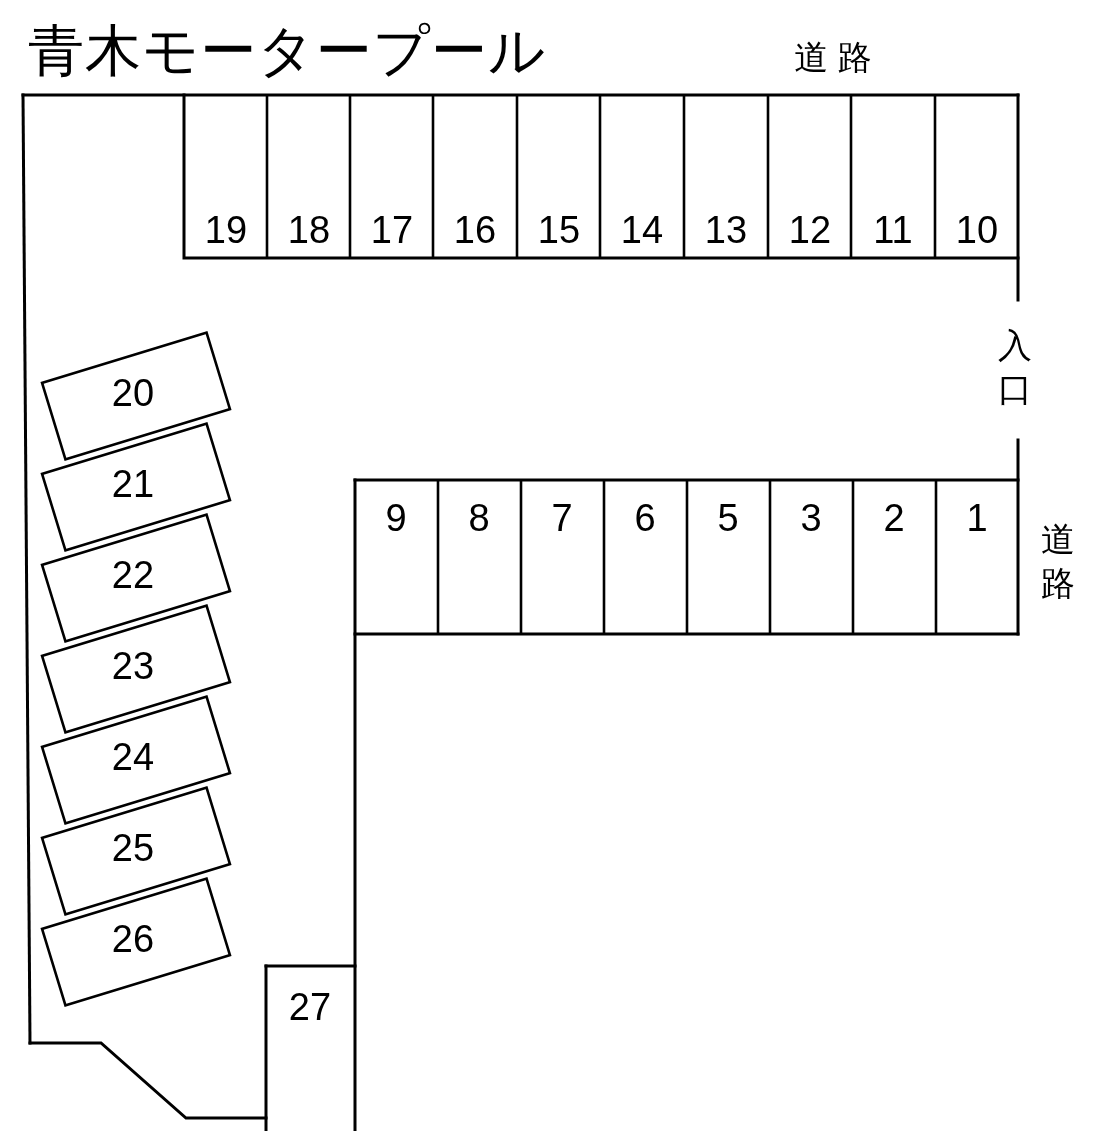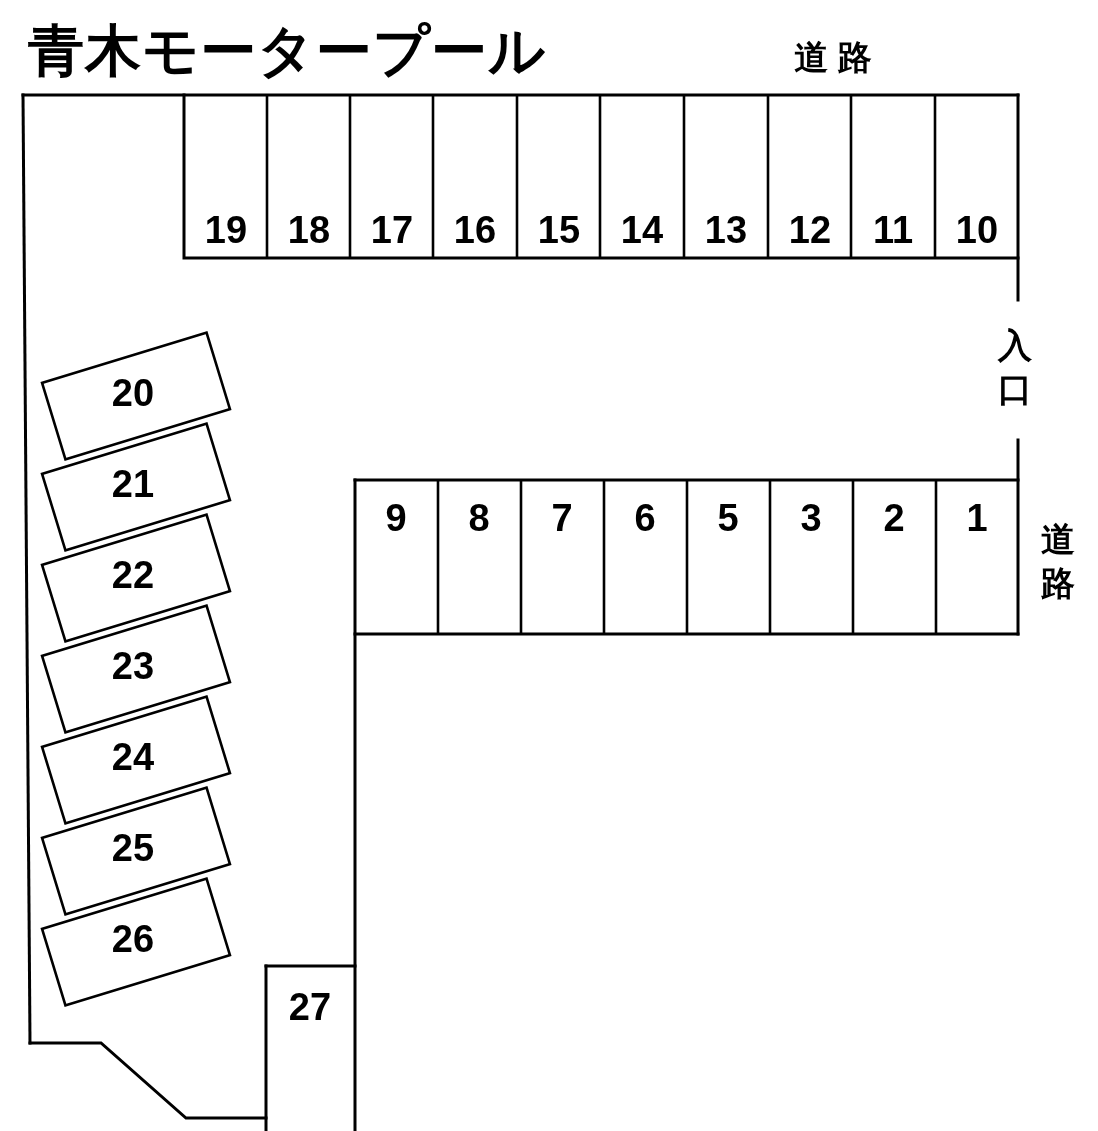--- a/index.html
+++ b/index.html
@@ -10,21 +10,20 @@
   body {
     width: 1098px;
     height: 1131px;
     font-family: "Liberation Sans", "DejaVu Sans", sans-serif;
     overflow: hidden;
   }
   #map-root {
     position: relative;
     width: 1098px;
     height: 1131px;
-    font-weight: bold;
   }
   svg#lot-svg {
     position: absolute;
     top: 0;
     left: 0;
     width: 1098px;
     height: 1131px;
     display: block;
   }
   .lot-line {

